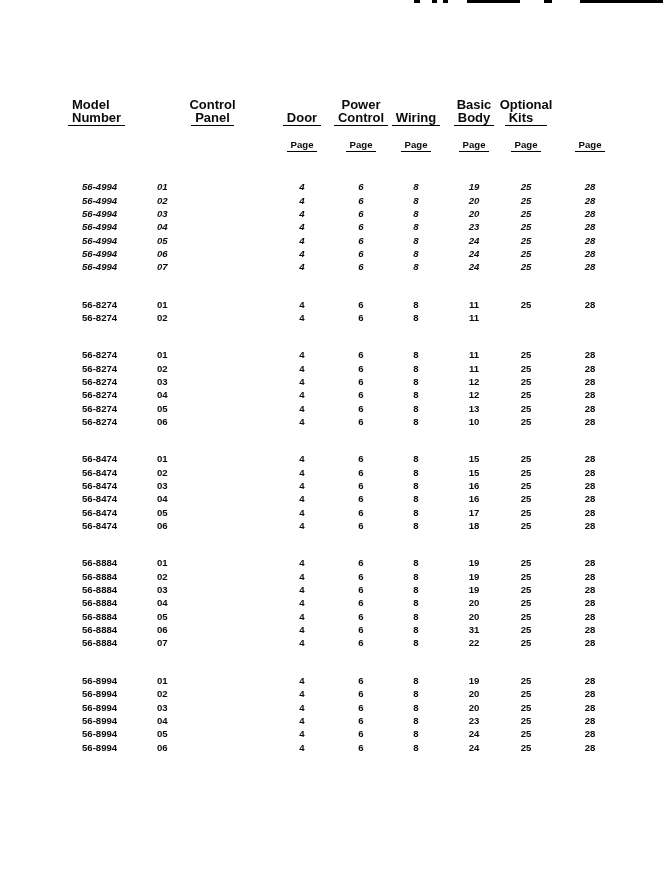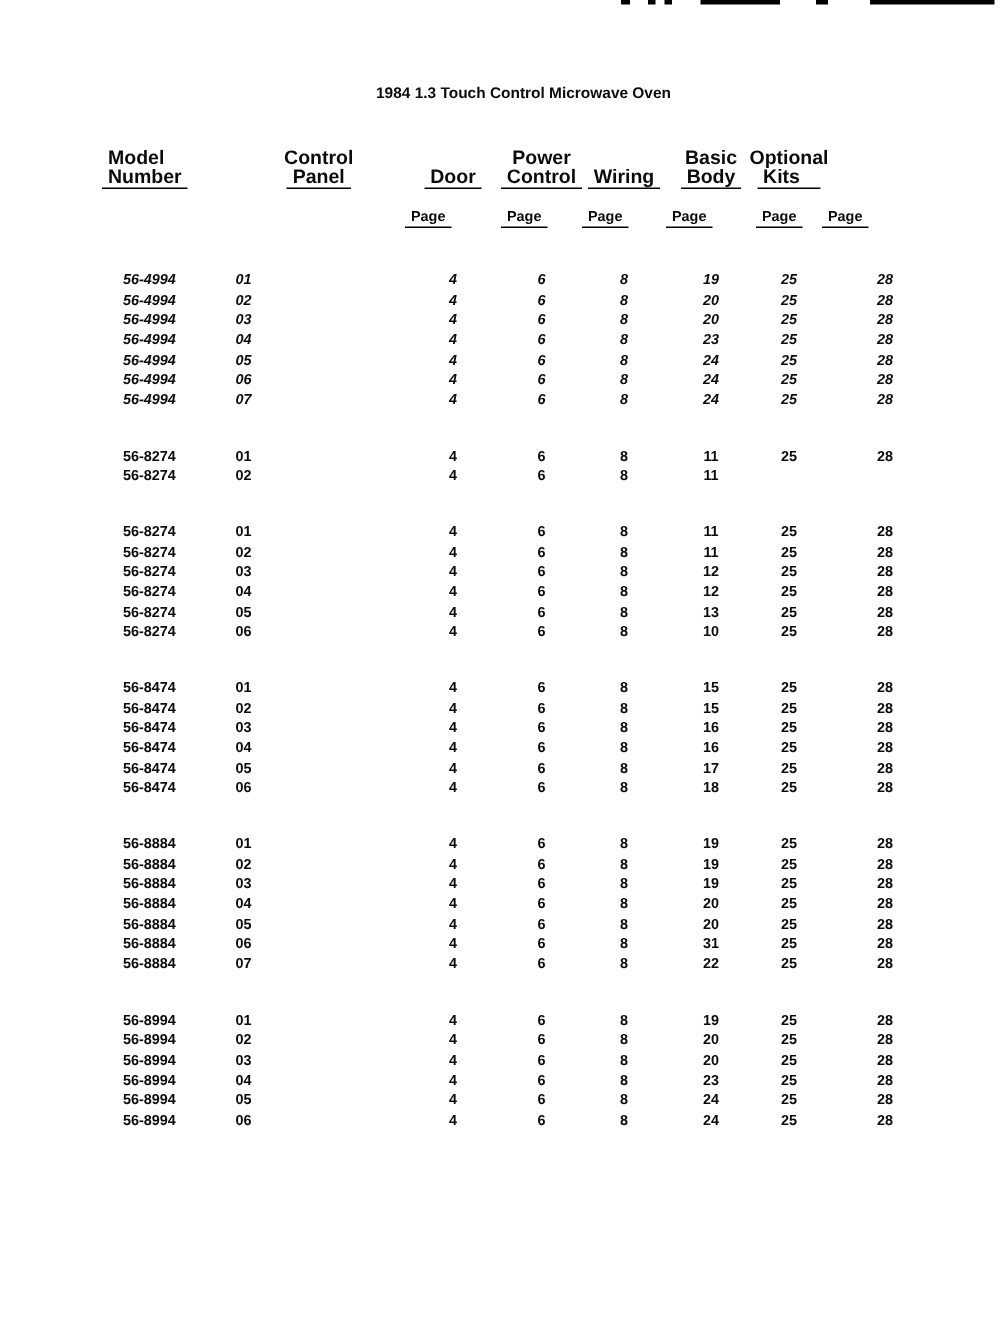--- a/index.html
+++ b/index.html
@@ -45,42 +45,41 @@
   .hcell.left{align-items:flex-start;}
   .u{
     display:inline-block;
     border-bottom:1.6px solid #000;
     padding:0 4px 1px 4px;
   }
   .hcell.left .u{margin-left:-4px;}
   .u-wide{padding-right:14px;}
   
   .page-row{margin-top:13px;height:13px;}
-  .page-row .pcell{line-height:11px;}
+  .page-row .pcell{text-align:center;line-height:11px;}
   
   .table-body .group{margin-top:24px;}
   .table-body .group:first-child{margin-top:28px;font-style:italic;}
   .trow{height:13.35px;line-height:13.35px;}
   .cell{display:block;}
   .c0{padding-left:10px;}
   .c1{padding-left:2px;}
   .c2,.c3,.c4,.c5,.c6,.c7{text-align:center;}
 </style>
 </head>
 <body>
 
 <div class="artifact" style="left:414px;width:6px;"></div>
 <div class="artifact" style="left:432px;width:5px;"></div>
 <div class="artifact" style="left:443px;width:5px;"></div>
 <div class="artifact" style="left:467px;width:53px;"></div>
 <div class="artifact" style="left:544px;width:8px;"></div>
 <div class="artifact" style="left:580px;width:83px;"></div>
 
 <div class="title-block">
-  <div class="doc-subtitle">1984 1.3 Touch Control Microwave Oven</div>
 </div>
 
 <div class="master-table">
 
   <div class="grid-row">
     <div class="hcell left">
       <span>Model</span>
       <span class="u">Number</span>
     </div>
     <div class="hcell">

